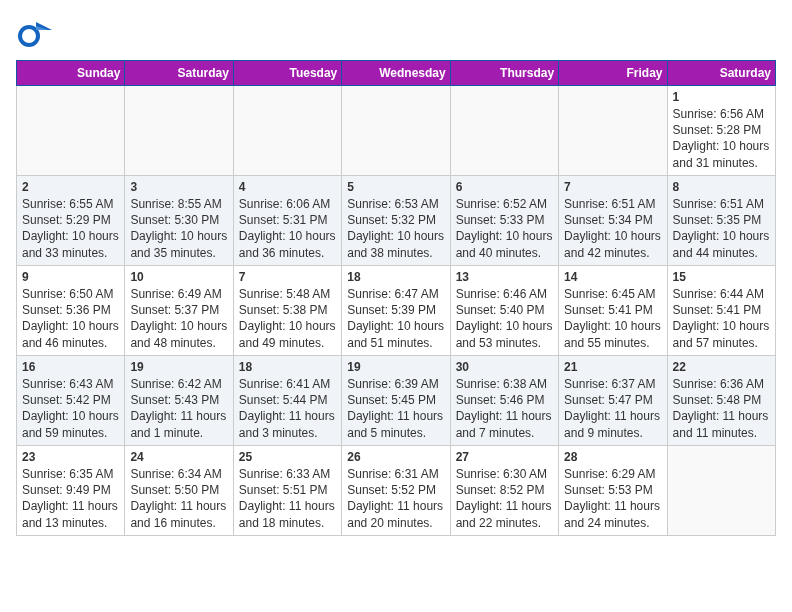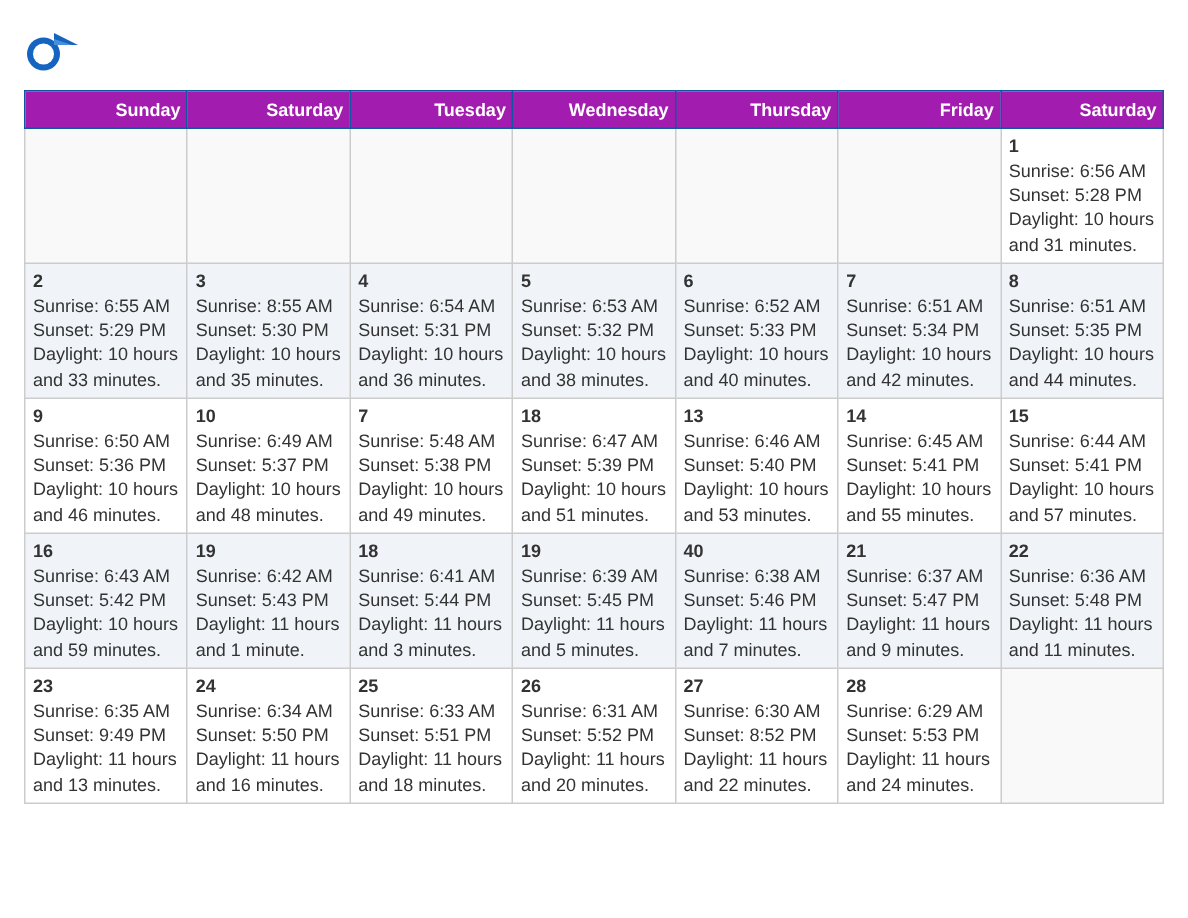--- a/index.html
+++ b/index.html
@@ -129,21 +129,21 @@
 Daylight: 10 hours and 33 minutes.</div>
         </td>
         <td>
           <span class="day-num">3</span>
           <div class="day-info">Sunrise: 8:55 AM
 Sunset: 5:30 PM
 Daylight: 10 hours and 35 minutes.</div>
         </td>
         <td>
           <span class="day-num">4</span>
-          <div class="day-info">Sunrise: 6:54 AM
+          <div class="day-info">Sunrise: 6:06 AM
 Sunset: 5:31 PM
 Daylight: 10 hours and 36 minutes.</div>
         </td>
         <td>
           <span class="day-num">5</span>
           <div class="day-info">Sunrise: 6:53 AM
 Sunset: 5:32 PM
 Daylight: 10 hours and 38 minutes.</div>
         </td>
         <td>
@@ -228,21 +228,21 @@
 Sunset: 5:44 PM
 Daylight: 11 hours and 3 minutes.</div>
         </td>
         <td>
           <span class="day-num">19</span>
           <div class="day-info">Sunrise: 6:39 AM
 Sunset: 5:45 PM
 Daylight: 11 hours and 5 minutes.</div>
         </td>
         <td>
-          <span class="day-num">40</span>
+          <span class="day-num">30</span>
           <div class="day-info">Sunrise: 6:38 AM
 Sunset: 5:46 PM
 Daylight: 11 hours and 7 minutes.</div>
         </td>
         <td>
           <span class="day-num">21</span>
           <div class="day-info">Sunrise: 6:37 AM
 Sunset: 5:47 PM
 Daylight: 11 hours and 9 minutes.</div>
         </td>

